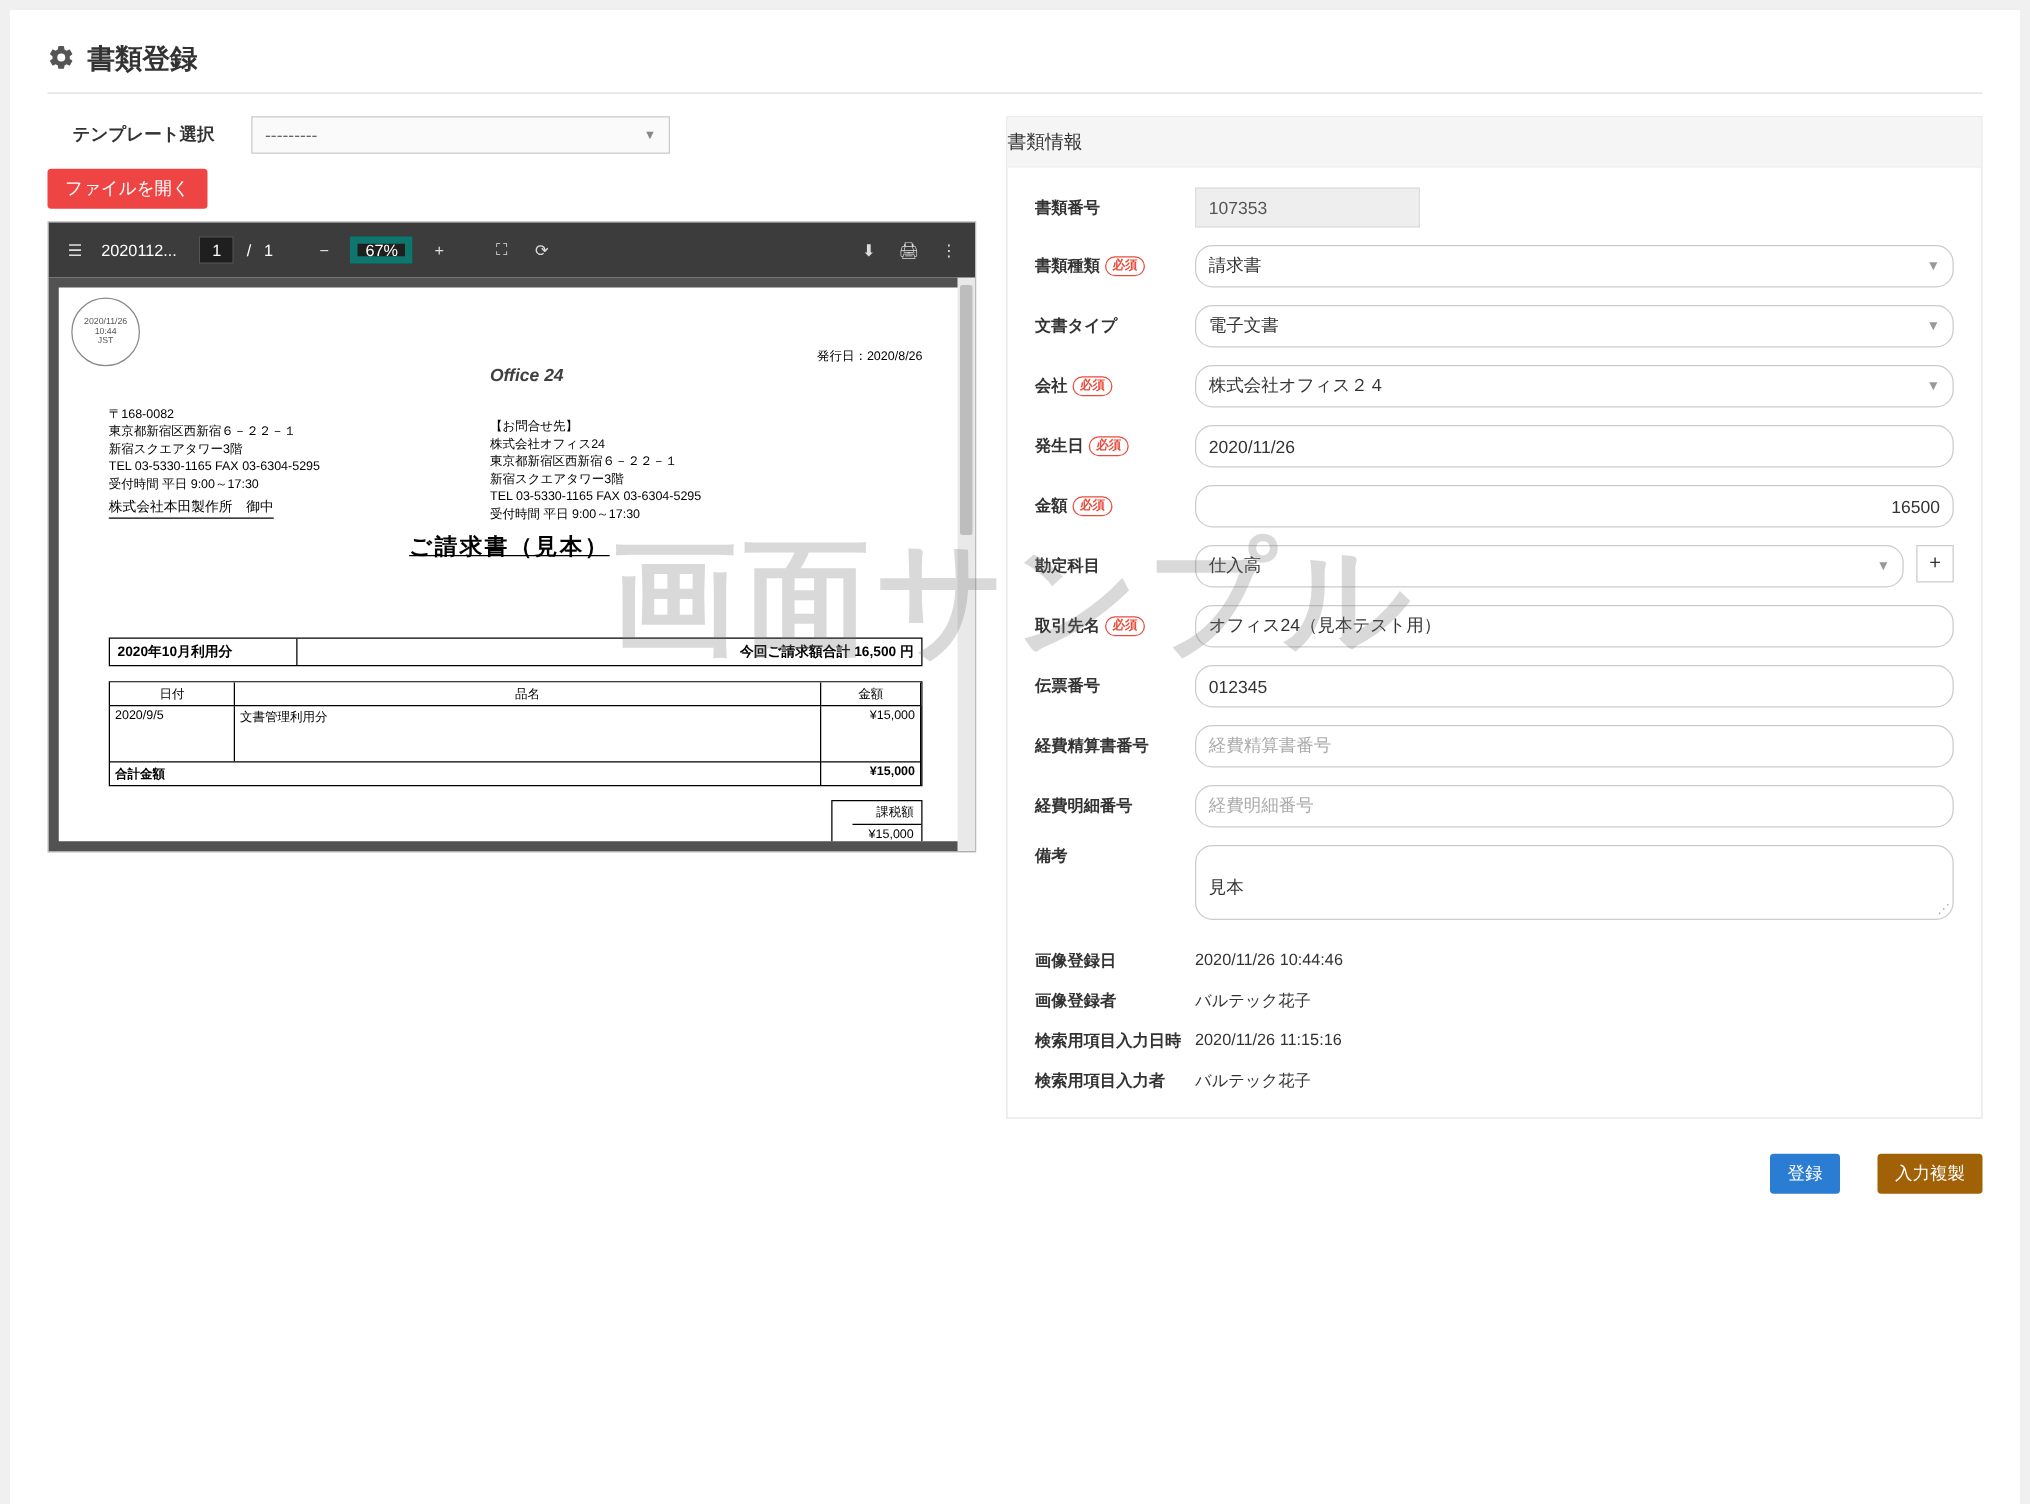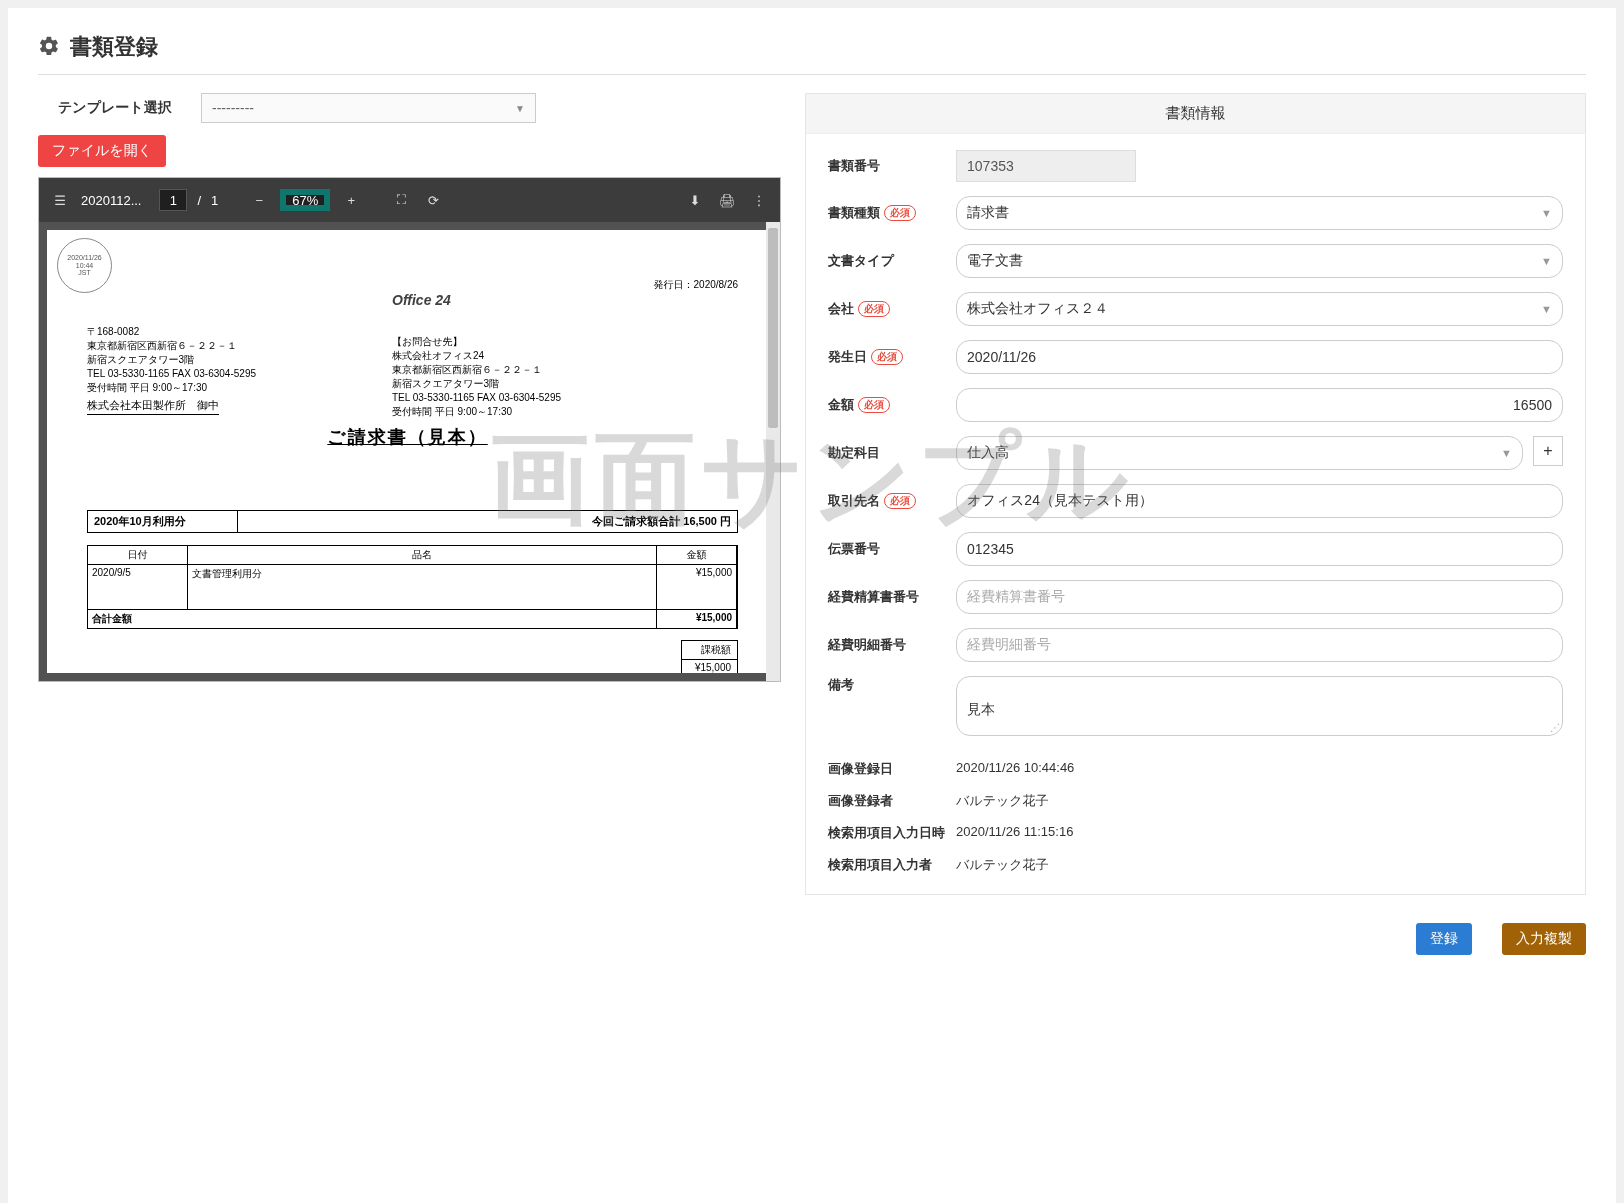--- a/index.html
+++ b/index.html
@@ -114,31 +114,31 @@
 .pdf-page .usage-row > div { padding:3px 6px; }
 .pdf-page .usage-row .u1 { flex:0 0 150px; border-right:1px solid #000; }
 .pdf-page .usage-row .u2 { flex:1; text-align:right; }
 .pdf-page .detail-tbl { position:absolute; top:315px; left:40px; right:30px; border:1px solid #000; font-size:10px; }
 .pdf-page .detail-tbl .hd { display:flex; background:#fff; }
 .pdf-page .detail-tbl .hd > div { border-right:1px solid #000; border-bottom:1px solid #000; padding:2px 4px; text-align:center; }
 .pdf-page .detail-tbl .rw { display:flex; }
 .pdf-page .detail-tbl .rw > div { border-right:1px solid #000; padding:2px 4px; }
 .pdf-page .detail-tbl .c1{flex:0 0 100px;} .pdf-page .detail-tbl .c2{flex:1;} .pdf-page .detail-tbl .c3{flex:0 0 80px; text-align:right; border-right:none;}
 .pdf-page .detail-tbl .total-row > div { border-top:1px solid #000; font-weight:600; }
-.pdf-page .tax-box { position:absolute; top:410px; right:30px; border:1px solid #000; font-size:10px; }
+.pdf-page .tax-box { position:absolute; top:410px; right:30px; border:1px solid #000; font-size:10px;padding-left:16px; }
 .pdf-page .tax-box .tr { display:flex; }
 .pdf-page .tax-box .tr > div { padding:2px 6px; }
 .pdf-page .tax-box .tl { flex:0 0 55px; text-align:right; border-bottom:1px solid #000;}
 .pdf-page .tax-box .tv { flex:0 0 55px; text-align:right; border-bottom:1px solid #000;}
 .pdf-scrollbar { position:absolute; top:0; right:0; bottom:0; width:14px; background:#e9e9e9; }
 .pdf-scrollbar .thumb { position:absolute; left:2px; right:2px; top:6px; height:200px; background:#bdbdbd; border-radius:2px; }
 
 
 .panel { border:1px solid #e5e5e5; background:#fff; }
-.panel-header { background:#f5f5f5; text-align:center; padding:10px 0; font-size:15px; border-bottom:1px solid #eee; }
+.panel-header { background:#f5f5f5; text-align:left; padding:10px 0; font-size:15px; border-bottom:1px solid #eee; }
 .panel-body { padding: 16px 22px 20px 22px; }
 .frow { display:flex; align-items:center; margin-bottom:14px; }
 .frow .flabel { flex:0 0 128px; font-weight:600; font-size:13px; display:flex; align-items:center; gap:4px; }
 .frow .fctrl { flex:1; }
 .badge-req {
   display:inline-block; background:#fff; border:1px solid #e74c3c; color:#e74c3c;
   border-radius:8px; font-size:10px; padding:0 5px; line-height:14px; font-weight:600;
 }
 .readonly-box {
   background:#eee; border:1px solid #ddd; height:32px; display:flex; align-items:center;

